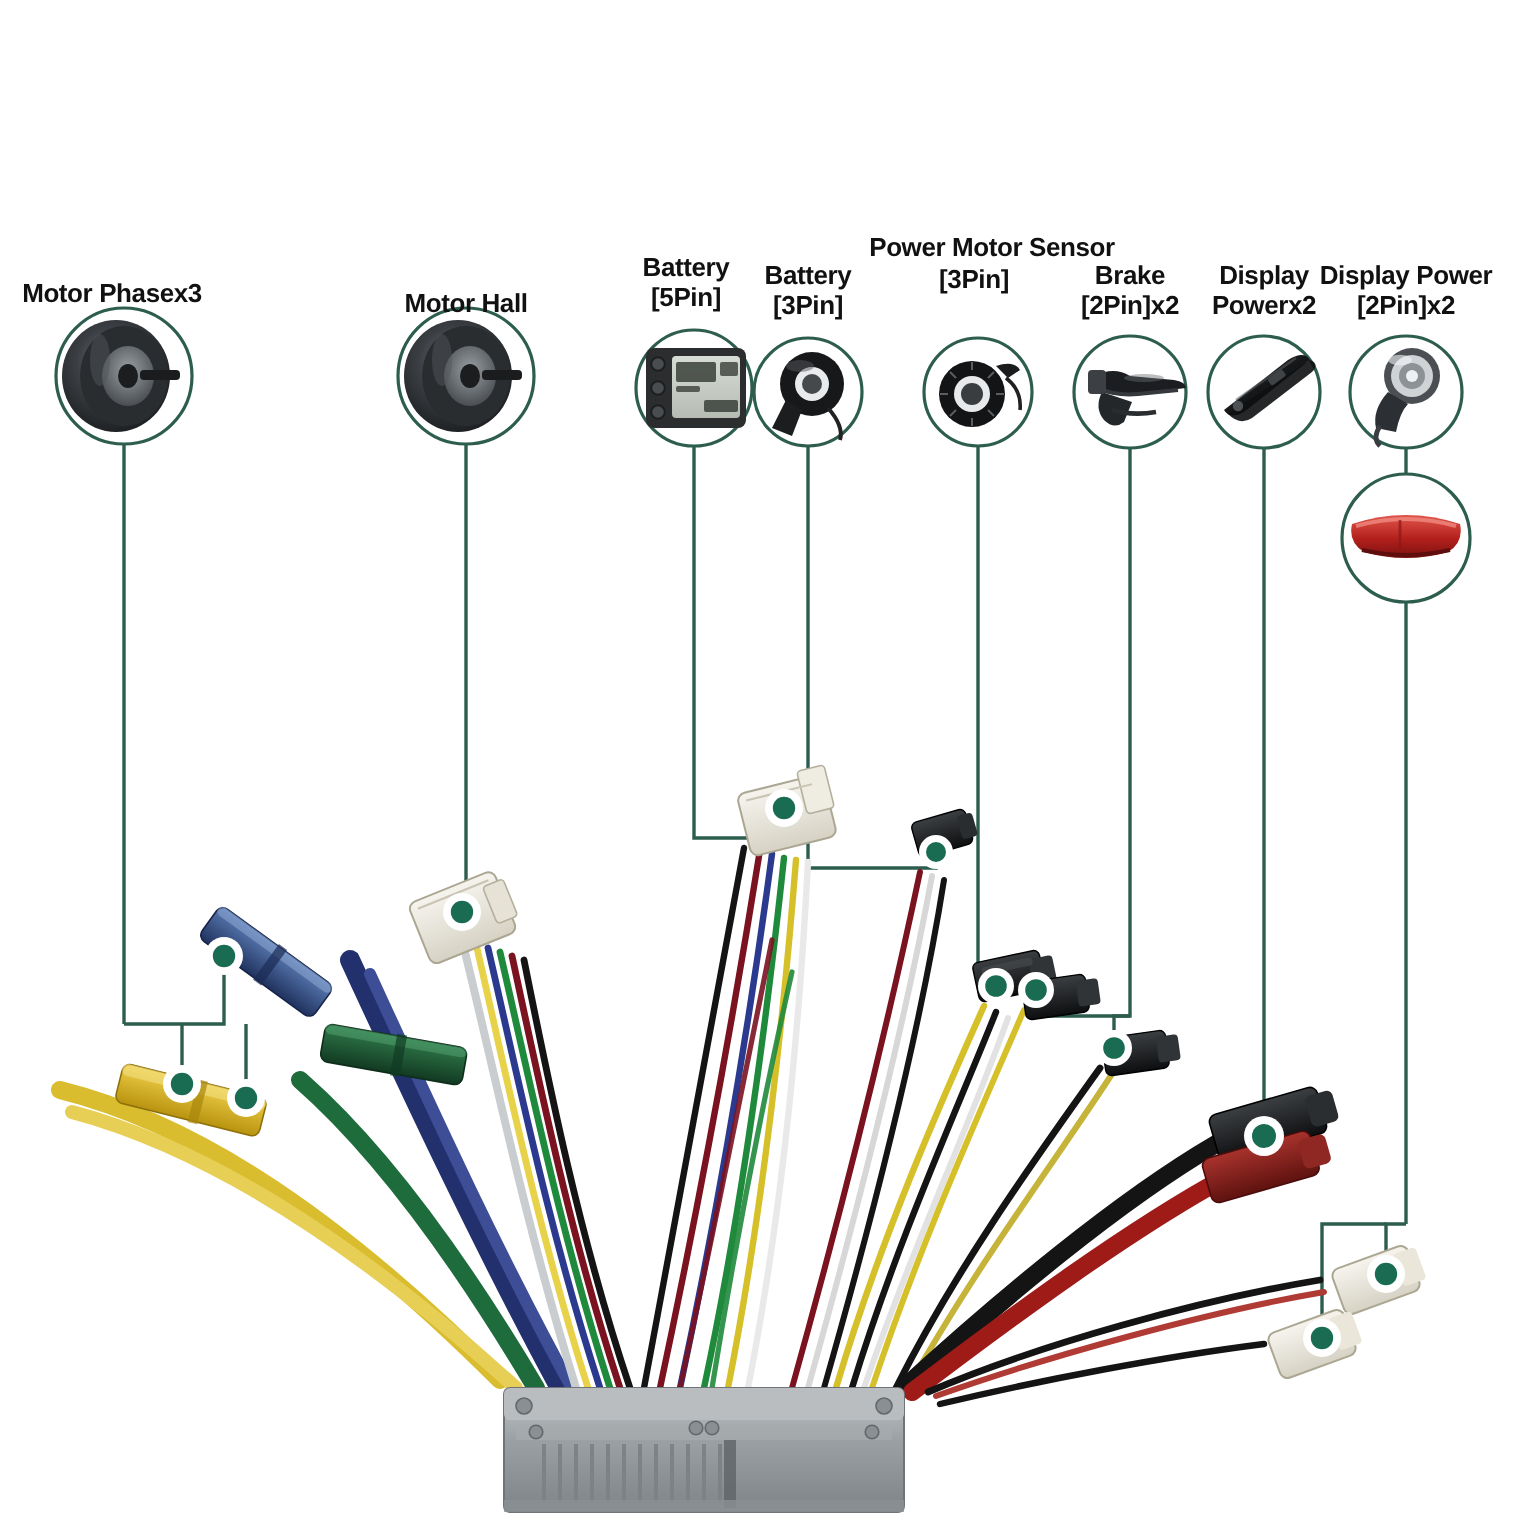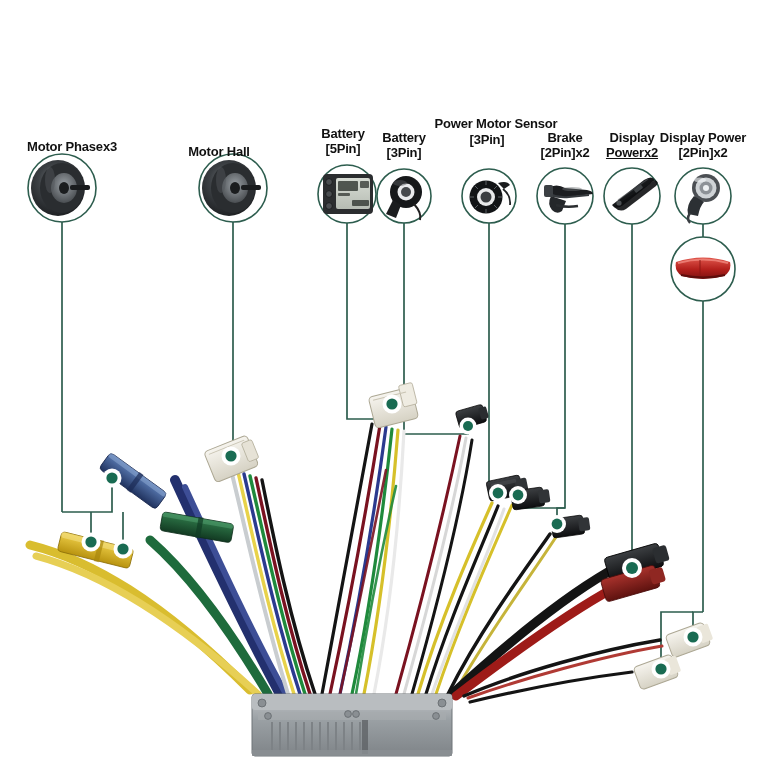--- a/index.html
+++ b/index.html
@@ -403,35 +403,35 @@
         <circle cx="693" cy="637" r="9.5" fill="#ffffff"></circle>
           <circle cx="693" cy="637" r="5.6" fill="#196b52"></circle>
         </g>
       <g>
         <circle cx="661" cy="669" r="9.5" fill="#ffffff"></circle>
           <circle cx="661" cy="669" r="5.6" fill="#196b52"></circle>
         </g>
     </g>
   </svg>
 
-  <div class="lbl c" style="left:72px;top:140px;">Motor Phasex3</div>
-
-  <div class="lbl c" style="left:219px;top:145px;">Motor Hall</div>
+  <div class="lbl c" style="left:56px;top:140px;">Motor Phasex3</div>
+
+  <div class="lbl c" style="left:233px;top:145px;">Motor Hall</div>
 
   <div class="lbl c" style="left:343px;top:127px;">Battery</div>
   <div class="lbl c" style="left:343px;top:142px;">[5Pin]</div>
 
   <div class="lbl c" style="left:404px;top:131px;">Battery</div>
   <div class="lbl c" style="left:404px;top:146px;">[3Pin]</div>
 
   <div class="lbl c" style="left:496px;top:117px;">Power Motor Sensor</div>
   <div class="lbl c" style="left:487px;top:133px;">[3Pin]</div>
 
   <div class="lbl c" style="left:565px;top:131px;">Brake</div>
   <div class="lbl c" style="left:565px;top:146px;">[2Pin]x2</div>
 
   <div class="lbl c" style="left:632px;top:131px;">Display</div>
-  <div class="lbl c" style="left:632px;top:146px;text-decoration:underline;">Powerx2</div>
+  <div class="lbl c" style="left:632px;top:146px;">Powerx2</div>
 
   <div class="lbl c" style="left:703px;top:131px;">Display Power</div>
   <div class="lbl c" style="left:703px;top:146px;">[2Pin]x2</div>
 
 </div>
 
 </body></html>

